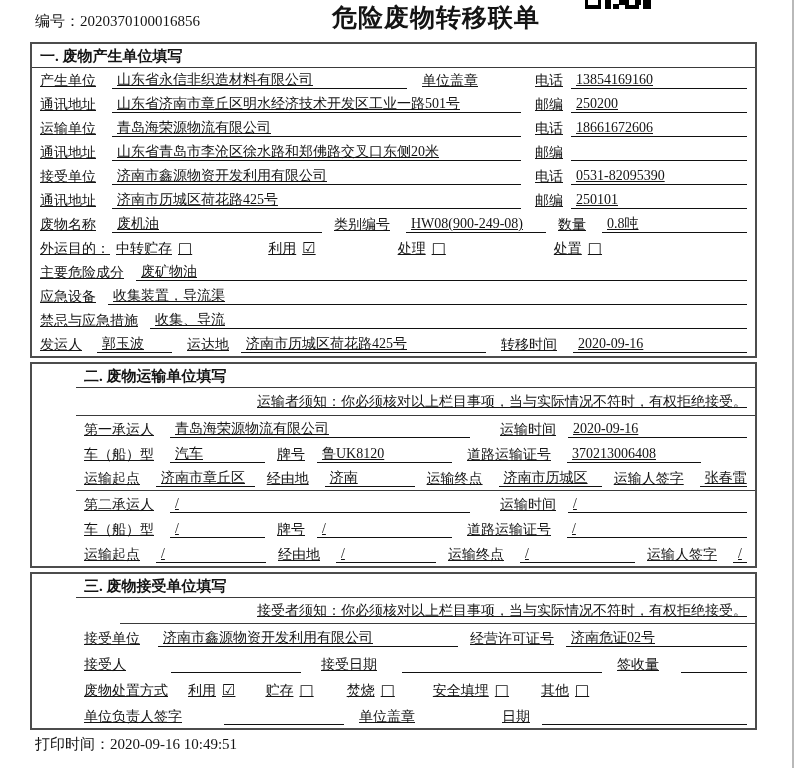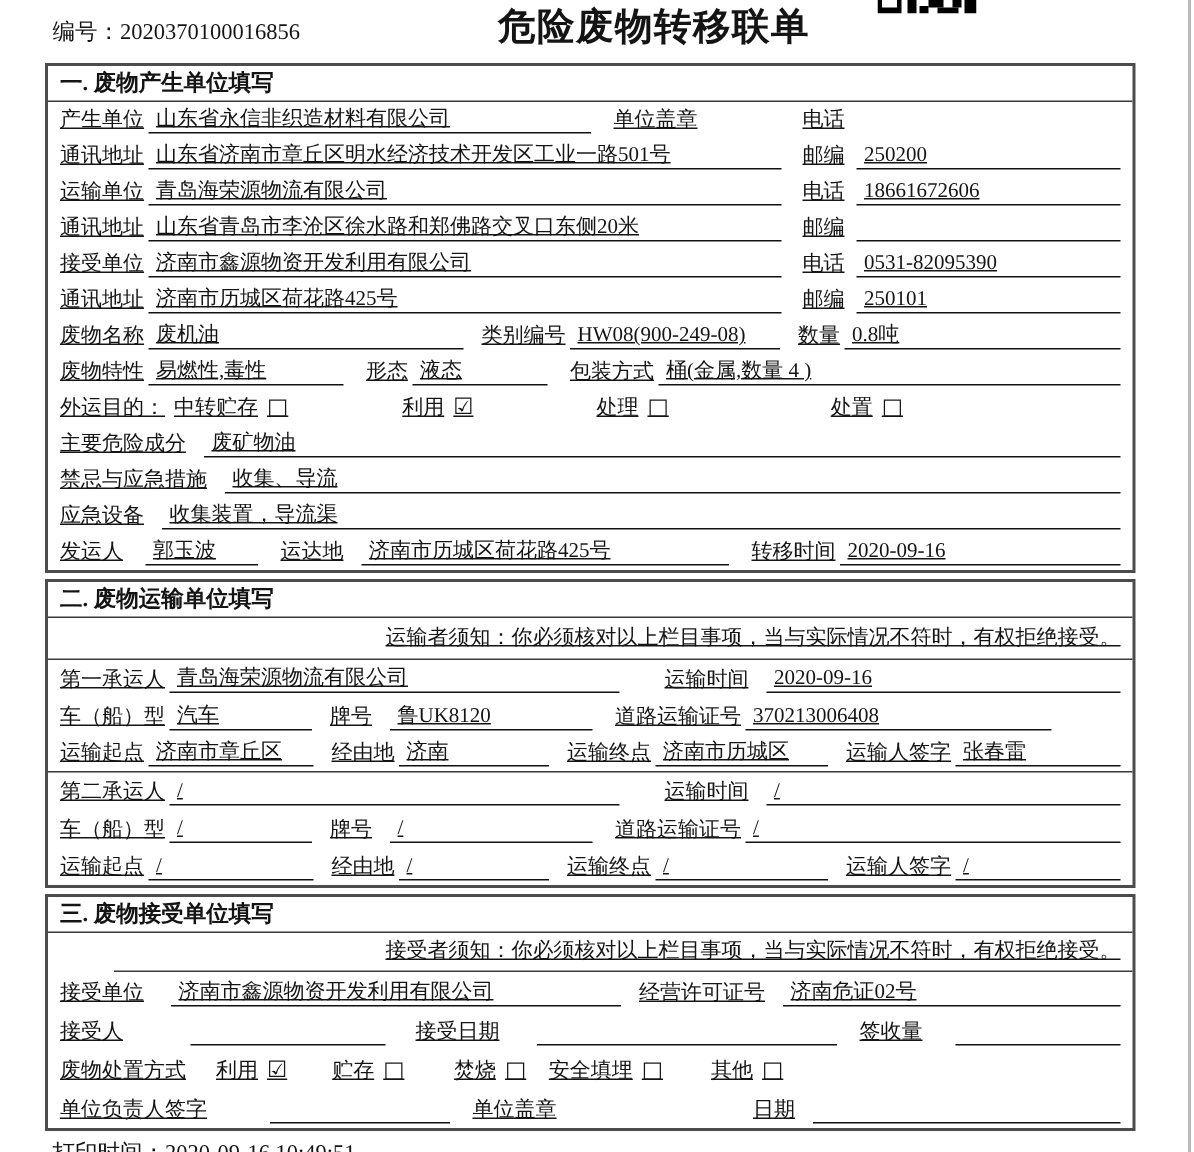--- a/index.html
+++ b/index.html
@@ -7,42 +7,42 @@
   body { font-family:"Liberation Serif","DejaVu Serif",serif; color:#141414; position:relative; }
 
   .page-edge { position:absolute; right:2px; top:0; width:2px; height:768px; background:#b9b9b9; }
 
   .doc-header { position:relative; height:42px; }
   .serial { position:absolute; left:35px; top:12px; font-size:15px; white-space:nowrap; }
   .doc-title { position:absolute; left:332px; top:1px; font-size:25px; font-weight:bold; letter-spacing:1px; white-space:nowrap; }
   .qr-frag { position:absolute; left:585px; top:0; }
 
   .box { margin-left:30px; width:727px; border:2px solid #4c4c4c; background:#fff; }
-  .box + .box { margin-top:4px; }
+  .box + .box { margin-top:4px;padding-left:44px; }
   .sec-title { height:24px; line-height:22px; padding:1px 8px 0 8px; font-size:15px; font-weight:bold; border-bottom:1.5px solid #3a3a3a; }
 
   .row { display:flex; align-items:flex-end; height:24px; padding:0 8px 3px 8px; font-size:14px;text-decoration:underline; }
   .row.h25 { height:25px; }
   .row.h26 { height:26px; }
   .row.notice { height:28px; align-items:center; padding-bottom:0; }
   .row.hr { border-bottom:1.5px solid #3a3a3a;justify-content:flex-end; }
 
   .lbl { white-space:nowrap; line-height:17px; }
   .val { border-bottom:1px solid #111; line-height:17px; padding:0 5px; white-space:nowrap; overflow:hidden; }
   .fill { flex:1 1 auto; }
   .sp { flex:1 1 auto; }
   .rg { width:212px; display:flex; align-items:flex-end; flex:0 0 auto; }
   .rg .lbl { margin-right:8px; }
   .rg .val { flex:1; }
 
   .w75{width:75px;} .w90{width:90px;} .w95{width:95px;} .w100{width:100px;}
   .w110{width:110px;} .w115{width:115px;} .w120{width:120px;} .w130{width:130px;}
   .w135{width:135px;} .w140{width:140px;} .w200{width:200px;} .w210{width:210px;}
   .w245{width:245px;} .w295{width:295px;} .w300{width:300px;}
-  .ml8{margin-left:3px;} .ml12{margin-left:12px;} .ml15{margin-left:15px;}
+  .ml8{margin-left:16px;} .ml12{margin-left:12px;} .ml15{margin-left:15px;}
 
   .cb { white-space:nowrap; line-height:17px; }
   .cb .mk { font-family:"DejaVu Sans",sans-serif; font-size:15px; margin-left:6px; }
 
   .doc-footer { margin:5px 0 0 35px; font-size:15px; white-space:nowrap; }
 </style>
 </head>
 <body>
 
 <div>
@@ -67,20 +67,21 @@
   <div class="box">
     <div class="sec-title">一. 废物产生单位填写</div>
 
     <div class="row">
       <span class="lbl">产生单位</span>
       <span class="val w295 ml8">山东省永信非织造材料有限公司</span>
       <span class="lbl ml15">单位盖章</span>
       <span class="sp"></span>
       <span class="rg">
         <span class="lbl">电话</span>
+        <span class="val">13854169160</span>
       </span>
     </div>
 
     <div class="row">
       <span class="lbl">通讯地址</span>
       <span class="val fill ml8" style="margin-right:14px;">山东省济南市章丘区明水经济技术开发区工业一路501号</span>
       <span class="rg">
         <span class="lbl">邮编</span>
         <span class="val">250200</span>
       </span>
@@ -124,28 +125,20 @@
 
     <div class="row">
       <span class="lbl">废物名称</span>
       <span class="val w210 ml8">废机油</span>
       <span class="lbl ml12">类别编号</span>
       <span class="val w140 ml8">HW08(900-249-08)</span>
       <span class="lbl ml12">数量</span>
       <span class="val fill ml8">0.8吨</span>
     </div>
 
-    <div class="row">
-      <span class="lbl">废物特性</span>
-      <span class="val w130 ml8">易燃性,毒性</span>
-      <span class="lbl ml15">形态</span>
-      <span class="val w90 ml8">液态</span>
-      <span class="lbl ml15">包装方式</span>
-      <span class="val fill ml8">桶(金属,数量 4 )</span>
-    </div>
 
     <div class="row">
       <span class="lbl">外运目的：</span>
       <span class="cb" style="margin-left:6px;">
         <span>中转贮存</span><span class="mk">□</span>
       </span>
       <span class="cb" style="margin-left:76px;">
         <span>利用</span><span class="mk">☑</span>
       </span>
       <span class="cb" style="margin-left:82px;">
@@ -155,27 +148,27 @@
         <span>处置</span><span class="mk">□</span>
       </span>
     </div>
 
     <div class="row">
       <span class="lbl">主要危险成分</span>
       <span class="val fill ml12">废矿物油</span>
     </div>
 
     <div class="row">
+      <span class="lbl">应急设备</span>
+      <span class="val fill ml12">收集装置，导流渠</span>
+    </div>
+
+    <div class="row">
       <span class="lbl">禁忌与应急措施</span>
       <span class="val fill ml12">收集、导流</span>
-    </div>
-
-    <div class="row">
-      <span class="lbl">应急设备</span>
-      <span class="val fill ml12">收集装置，导流渠</span>
     </div>
 
     <div class="row">
       <span class="lbl">发运人</span>
       <span class="val w75 ml15">郭玉波</span>
       <span class="lbl ml15">运达地</span>
       <span class="val w245 ml12">济南市历城区荷花路425号</span>
       <span class="lbl ml15">转移时间</span>
       <span class="val fill ml8">2020-09-16</span>
     </div>
@@ -270,21 +263,21 @@
       <span class="lbl">废物处置方式</span>
       <span class="cb" style="margin-left:20px;">
         <span>利用</span><span class="mk">☑</span>
       </span>
       <span class="cb" style="margin-left:30px;">
         <span>贮存</span><span class="mk">□</span>
       </span>
       <span class="cb" style="margin-left:33px;">
         <span>焚烧</span><span class="mk">□</span>
       </span>
-      <span class="cb" style="margin-left:15px;">
+      <span class="cb" style="margin-left:38px;">
         <span>安全填埋</span><span class="mk">□</span>
       </span>
       <span class="cb" style="margin-left:32px;">
         <span>其他</span><span class="mk">□</span>
       </span>
     </div>
 
     <div class="row h26">
       <span class="lbl">单位负责人签字</span>
       <span class="val w120" style="margin-left:42px;"></span>

